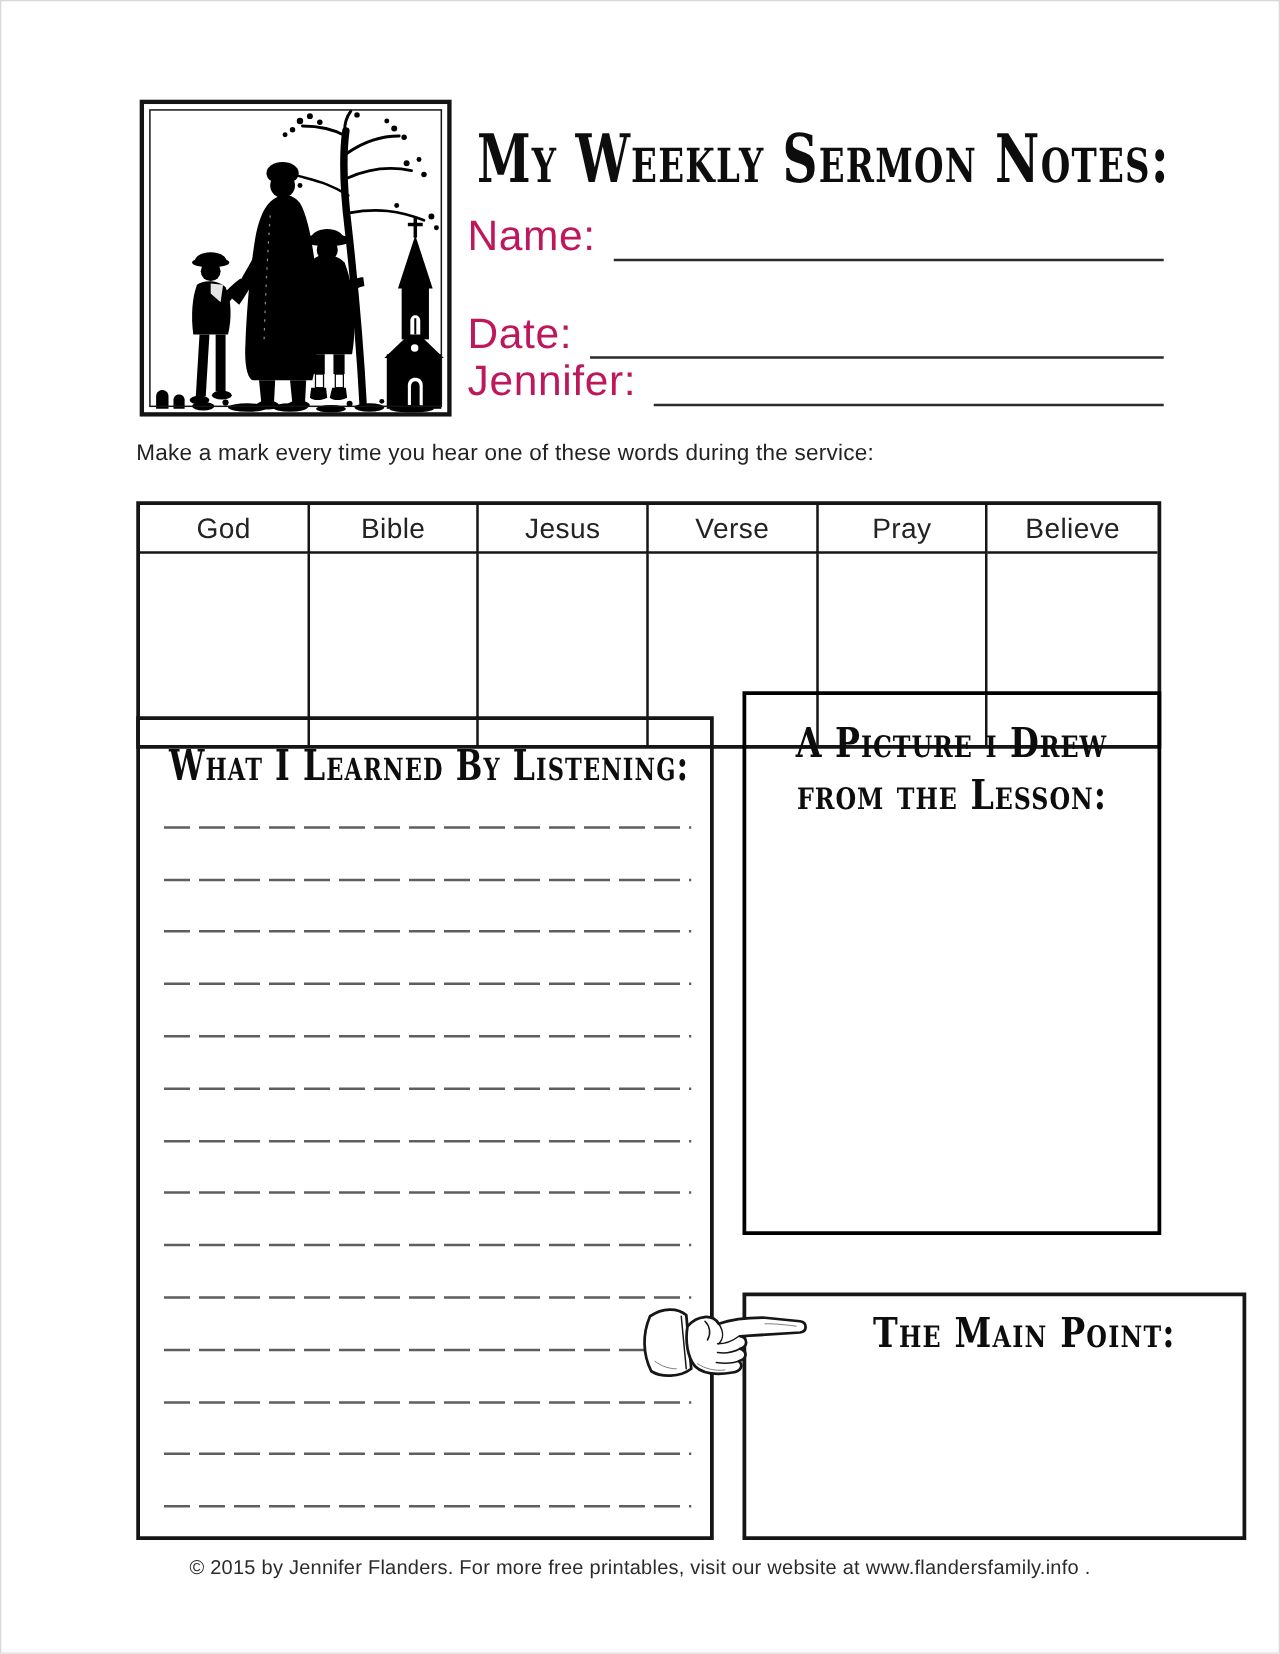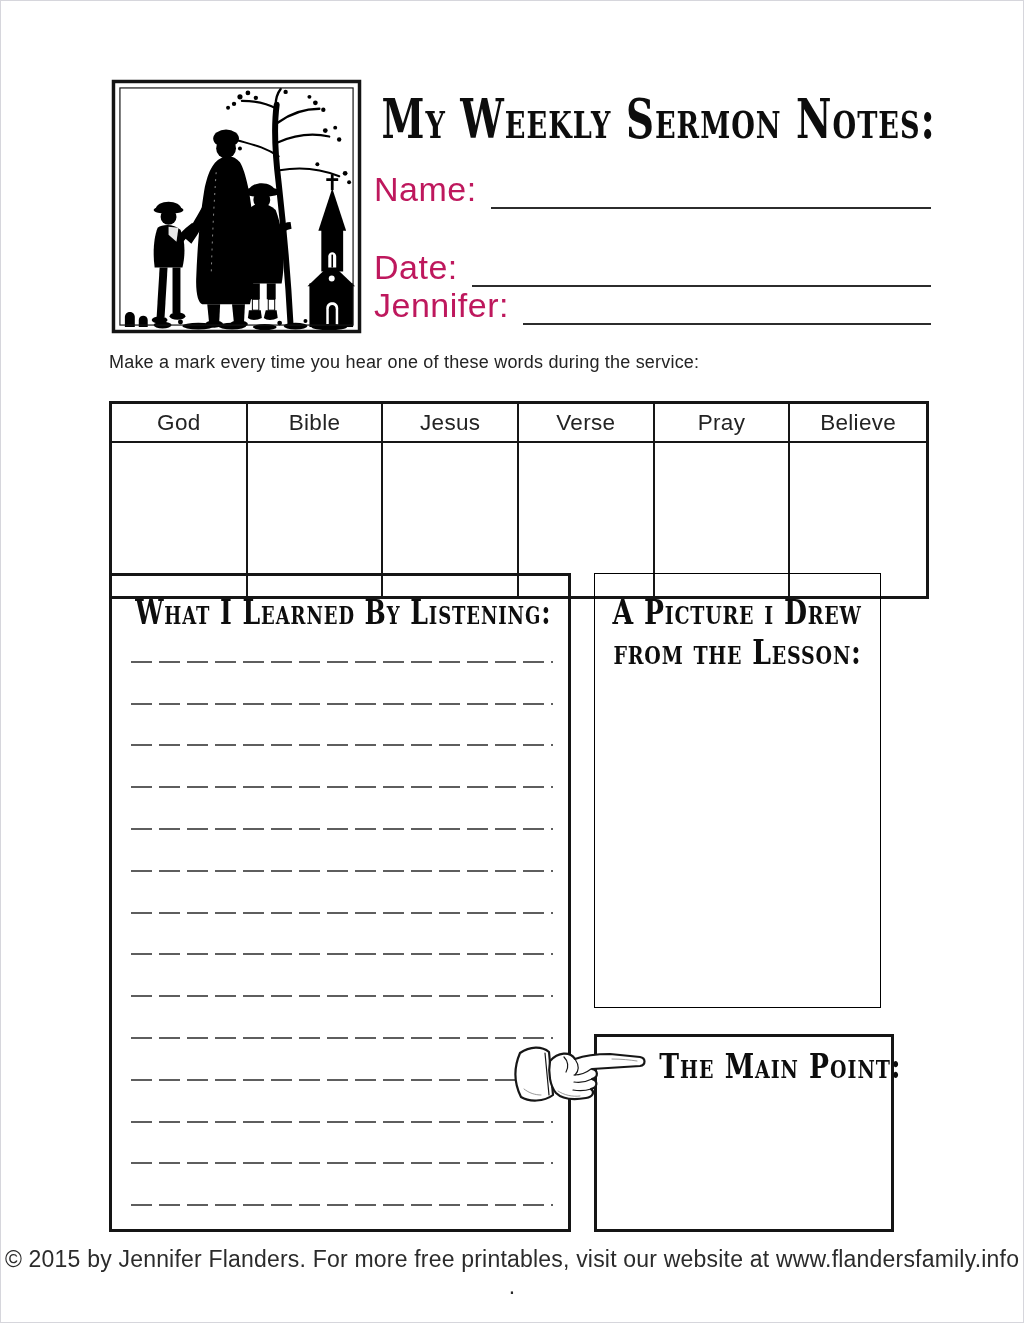--- a/index.html
+++ b/index.html
@@ -21,21 +21,21 @@
     font-variant:small-caps;
     color:#0d0d0d;
     white-space:nowrap;
     font-weight:600;
   }
   .stretch{display:inline-block;transform-origin:center top;}
 
   
   .illo-box{left:110px;top:78px;width:251px;height:255px;}
   .illo-box svg{display:block;width:100%;height:100%;}
-  .title-wrap{left:362px;top:76px;width:592px;height:66px;display:flex;align-items:center;justify-content:center;}
+  .title-wrap{left:362px;top:76px;width:592px;height:66px;display:flex;align-items:flex-end;justify-content:center;}
   .title-wrap .stretch{font-size:40px;letter-spacing:1px;transform:scale(.97,1.34);}
 
   .field-row{left:373px;width:557px;height:42px;display:flex;align-items:flex-end;}
   .field-row .flabel{font-size:34px;line-height:40px;color:#be185d;letter-spacing:.5px;margin-right:14px;}
   .field-row .rule{flex:1;border-bottom:2px solid #2c2c2c;height:38px;}
   .row-name{top:166px;}
   .row-date{top:224px;margin-top:20px;}
   .row-scripture{top:282px;}
 
   .instruction{left:108px;top:351px;width:840px;font-size:18px;letter-spacing:.2px;color:#232323;}
@@ -63,34 +63,34 @@
   .lines-wrap{position:absolute;left:19px;right:15px;top:45px;}
   .write-line{
     height:41.8px;
     background-image:repeating-linear-gradient(to right,#5e5e5e 0,#5e5e5e 21px,transparent 21px,transparent 28px);
     background-size:100% 2px;
     background-repeat:no-repeat;
     background-position:left bottom;
   }
 
   
-  .picture-box{left:593px;top:572px;width:287px;height:435px;border:1px solid #000000;box-sizing:border-box;}
+  .picture-box{left:593px;top:552px;width:335px;height:435px;border:3px solid #000000;box-sizing:border-box;}
   .picture-title{position:absolute;left:0;top:18px;width:100%;text-align:center;line-height:36px;}
   .picture-title .stretch{font-size:28px;letter-spacing:.8px;transform:scale(.95,1.18);}
 
   
-  .main-point-box{left:593px;top:1033px;width:300px;height:198px;border:3px solid #151515;box-sizing:border-box;}
+  .main-point-box{left:593px;top:1033px;width:403px;height:198px;border:3px solid #151515;box-sizing:border-box;}
   .main-point-title{position:absolute;left:56px;right:8px;top:10px;text-align:center;}
   .main-point-title .stretch{font-size:28px;letter-spacing:1px;transform:scale(.95,1.18);}
   .mp-area{position:absolute;left:8px;top:52px;right:8px;bottom:8px;}
 
   .hand{left:511px;top:1037px;width:152px;height:70px;z-index:6;}
   .hand svg{display:block;width:100%;height:100%;}
 
-  .footer{left:0;top:1245px;width:100%;text-align:center;font-size:23px;color:#2b2b2b;letter-spacing:.2px;}
+  .footer{left:0;top:1245px;width:100%;text-align:center;font-size:16px;color:#2b2b2b;letter-spacing:.2px;}
 </style>
 </head>
 <body>
 
 <div class="page">
 
   <div class="abs illo-box">
     <svg viewBox="0 0 253 257">
 
       <g stroke="#000" fill="none" stroke-linecap="round">

